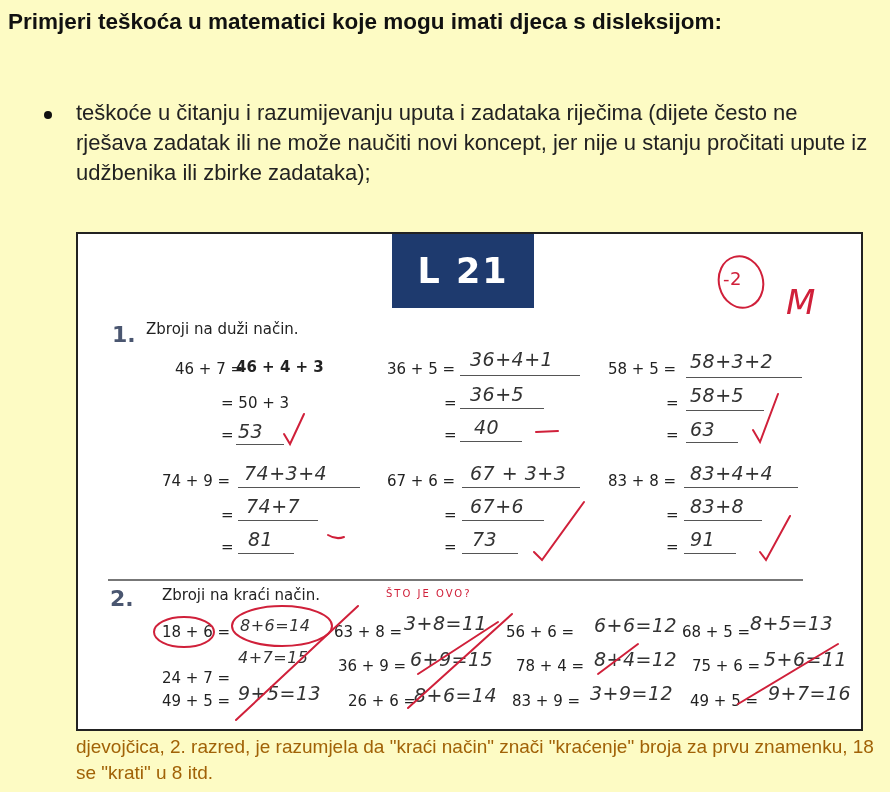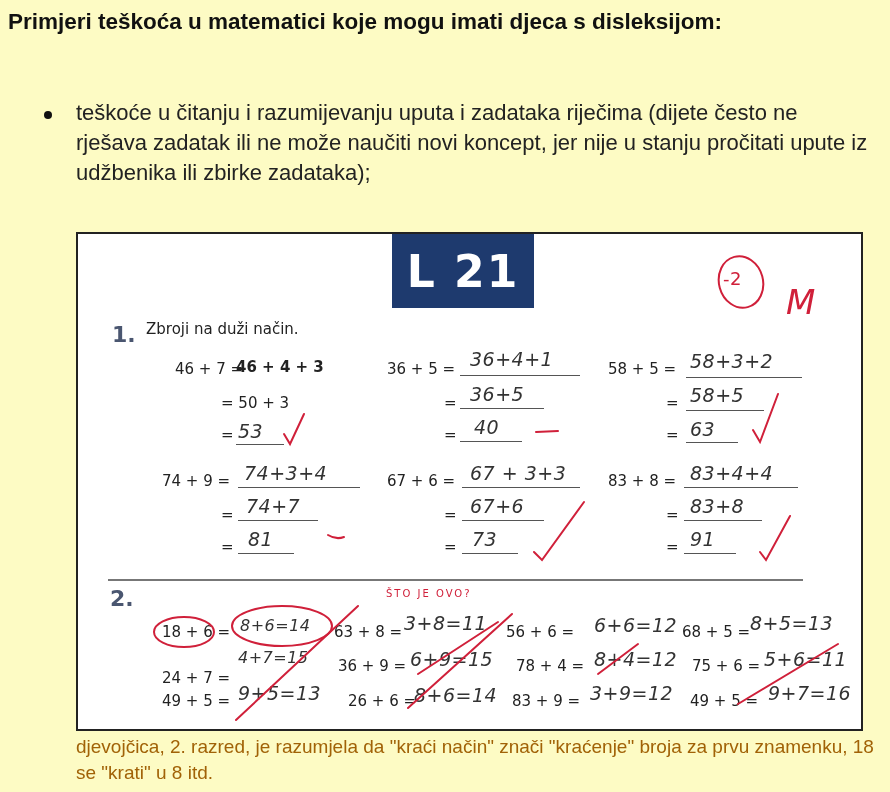--- a/index.html
+++ b/index.html
@@ -18,21 +18,21 @@
   .bullet-item { position:relative; padding-left:36px; font-size:22px; line-height:30px; color:#222; }
   .bullet-dot { position:absolute; left:4px; top:13px; width:8px; height:8px; border-radius:50%; background:#111; }
 
   .worksheet {
     position:absolute; left:76px; top:232px; width:787px; height:499px;
     background:#fff; border:2px solid #222; box-sizing:border-box; overflow:hidden;
     font-family:"DejaVu Sans", sans-serif;
   }
   .badge {
     position:absolute; left:314px; top:0px; width:142px; height:74px;
-    background:#1e3a6e; color:#fff; font-weight:bold; font-size:44px;
+    background:#1e3a6e; color:#fff; font-weight:bold; font-size:35px;
     display:flex; align-items:center; justify-content:center; letter-spacing:2px;
   }
   .task-num { position:absolute; font-weight:bold; font-size:22px; color:#4a5670; }
   .task-title { position:absolute; font-size:15px; color:#222; }
   .eq { position:absolute; font-size:15px; color:#222; white-space:nowrap; }
   .hw { position:absolute; font-family:"DejaVu Sans", sans-serif; font-size:19px; color:#333; white-space:nowrap; font-style:italic; letter-spacing:0.5px; }
   .uline { position:absolute; height:1px; background:#555; }
   .red { color:#d0203a; }
   .redtxt { position:absolute; font-size:10px; color:#d0203a; letter-spacing:2px; }
   .sep { position:absolute; left:30px; top:345px; width:695px; height:2px; background:#777; }
@@ -114,20 +114,21 @@
   <div class="eq" style="left:588px;top:272px;">=</div>
   <div class="hw" style="left:612px;top:261px;">83+8</div>
   <div class="uline" style="left:606px;top:286px;width:78px;"></div>
   <div class="eq" style="left:588px;top:304px;">=</div>
   <div class="hw" style="left:612px;top:294px;">91</div>
   <div class="uline" style="left:606px;top:319px;width:52px;"></div>
 
   <div class="sep"></div>
 
   <div class="task-num" style="left:32px;top:352px;">2.</div>
+  <div class="task-title" style="left:84px;top:352px;">Zbroji na kraći način.</div>
   <div class="redtxt" style="left:308px;top:354px;">ŠTO JE OVO?</div>
 
   <div class="eq" style="left:84px;top:389px;">18 + 6 =</div>
   <div class="hw" style="left:162px;top:382px;font-size:16px;">8+6=14</div>
   <div class="eq" style="left:256px;top:389px;">63 + 8 =</div>
   <div class="hw" style="left:326px;top:378px;">3+8=11</div>
   <div class="eq" style="left:428px;top:389px;">56 + 6 =</div>
   <div class="hw" style="left:516px;top:380px;">6+6=12</div>
   <div class="eq" style="left:604px;top:389px;">68 + 5 =</div>
   <div class="hw" style="left:672px;top:378px;">8+5=13</div>

